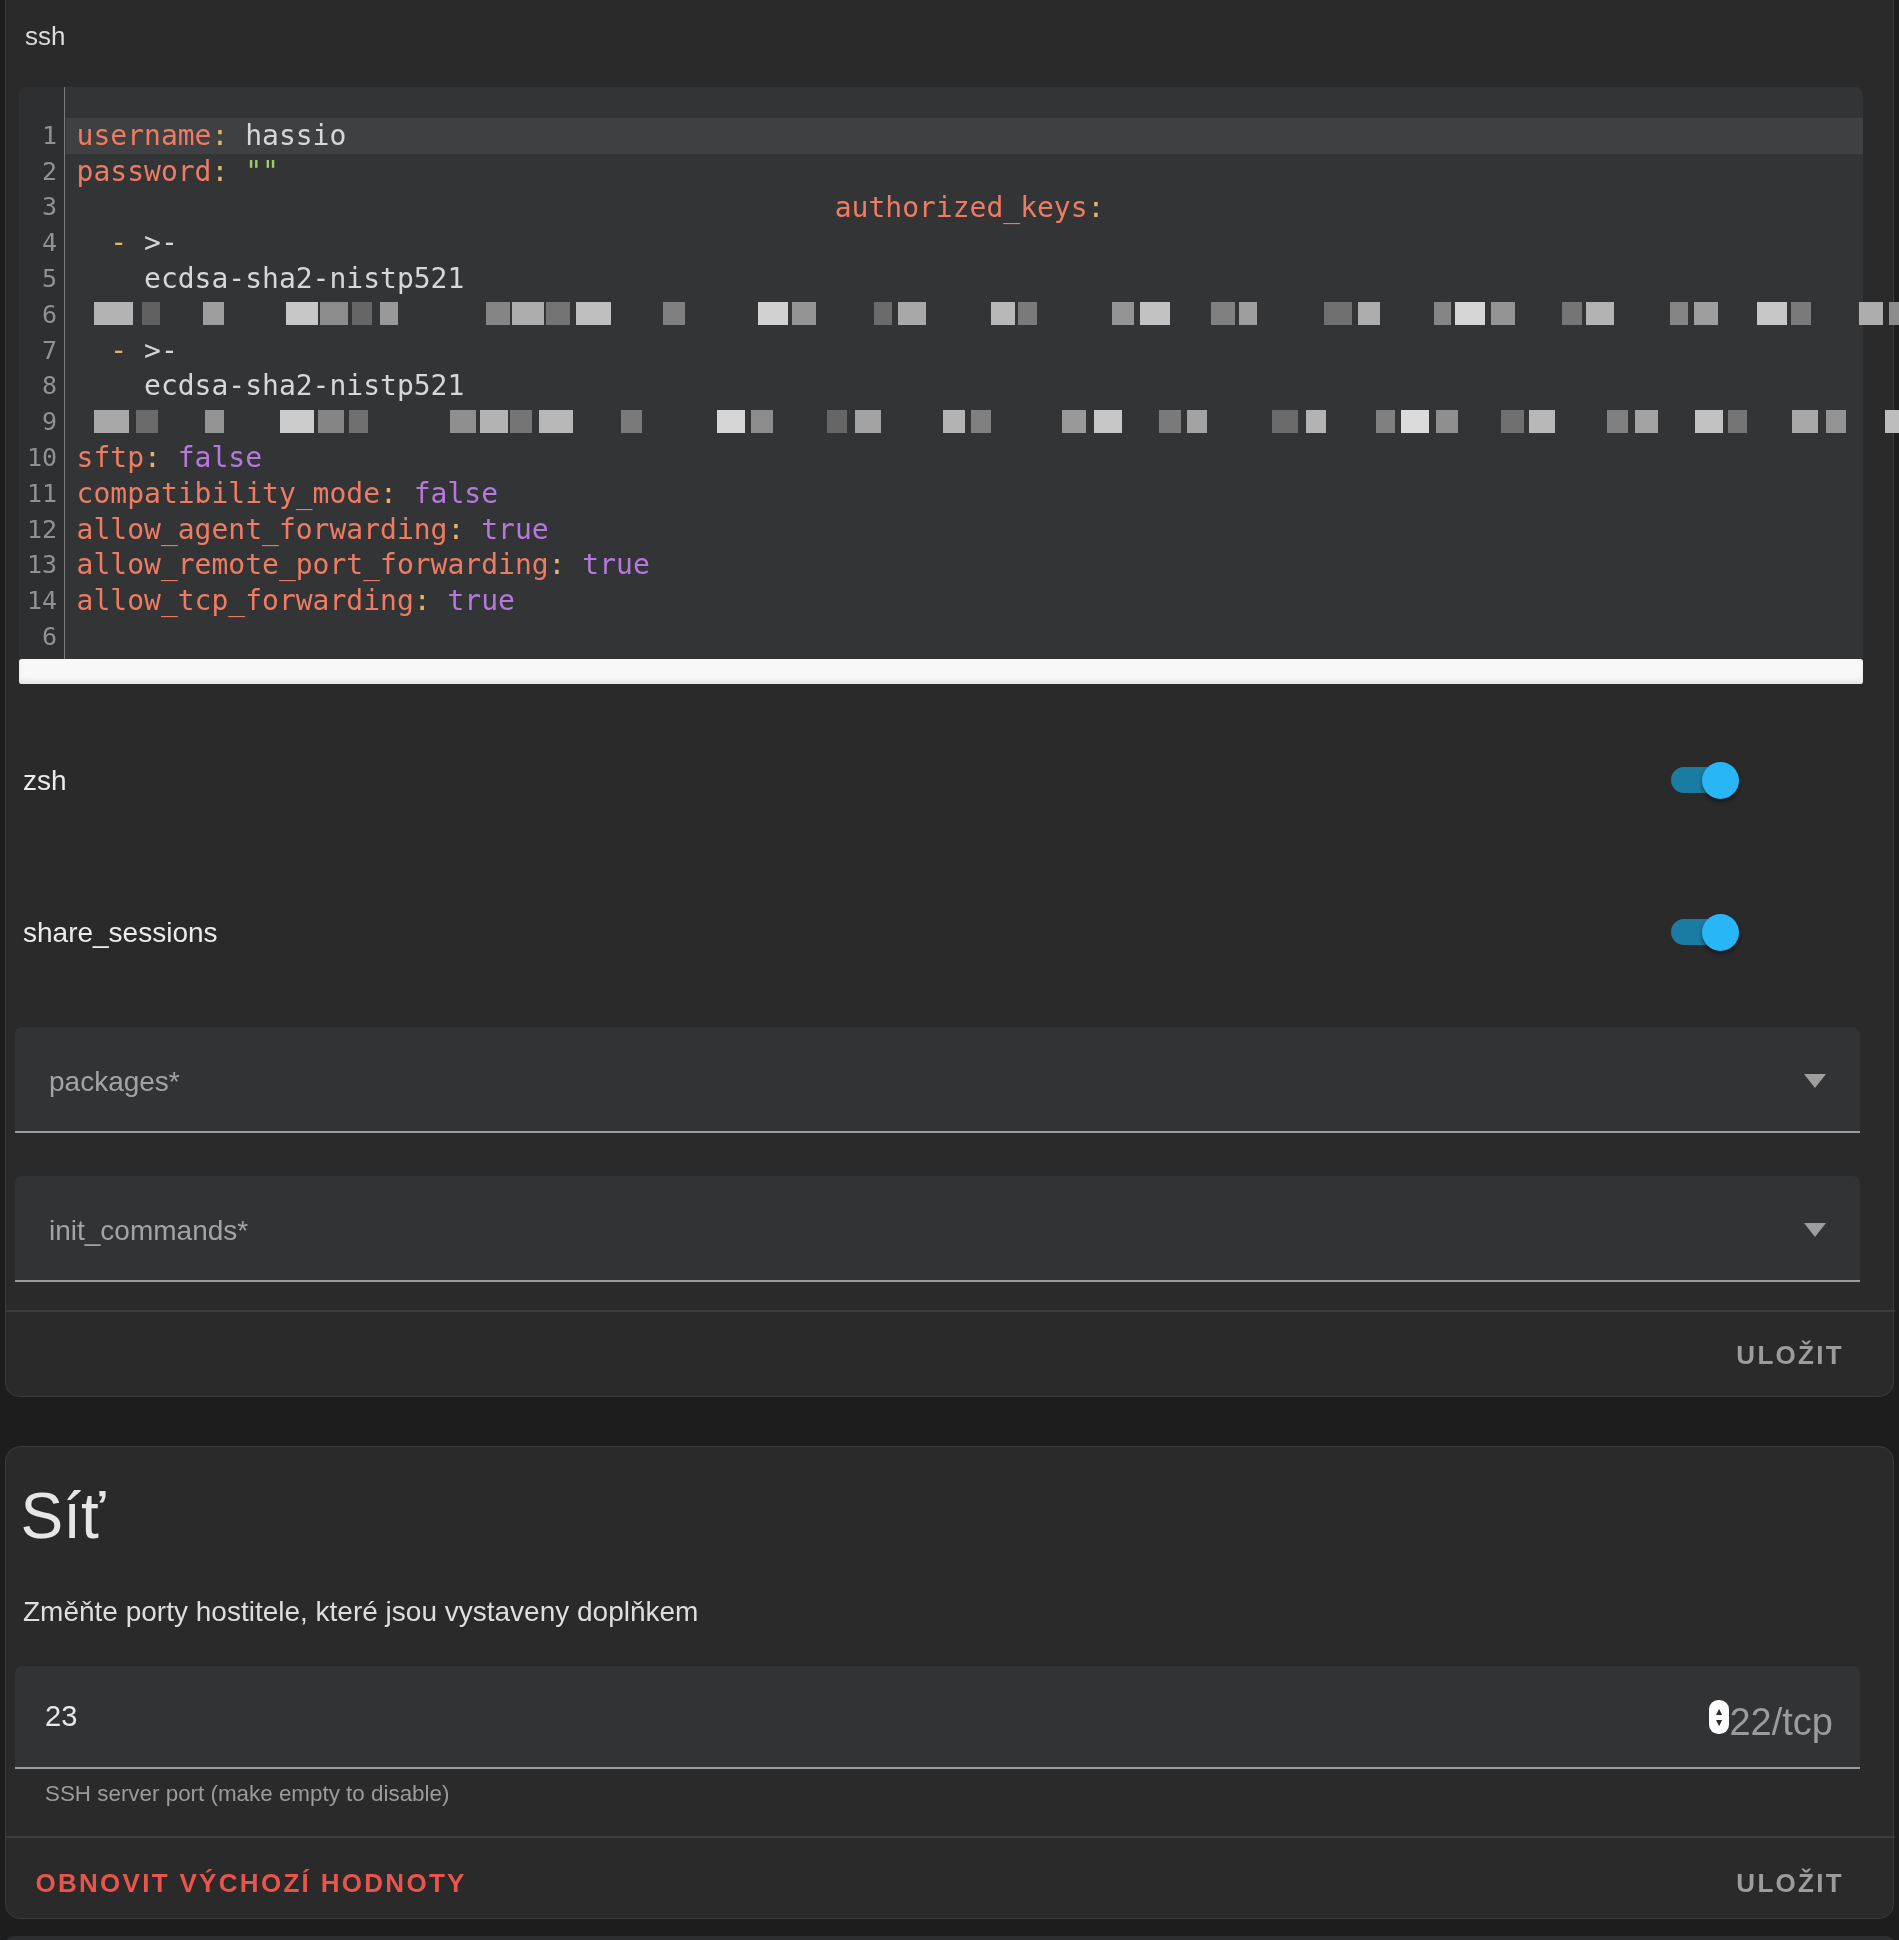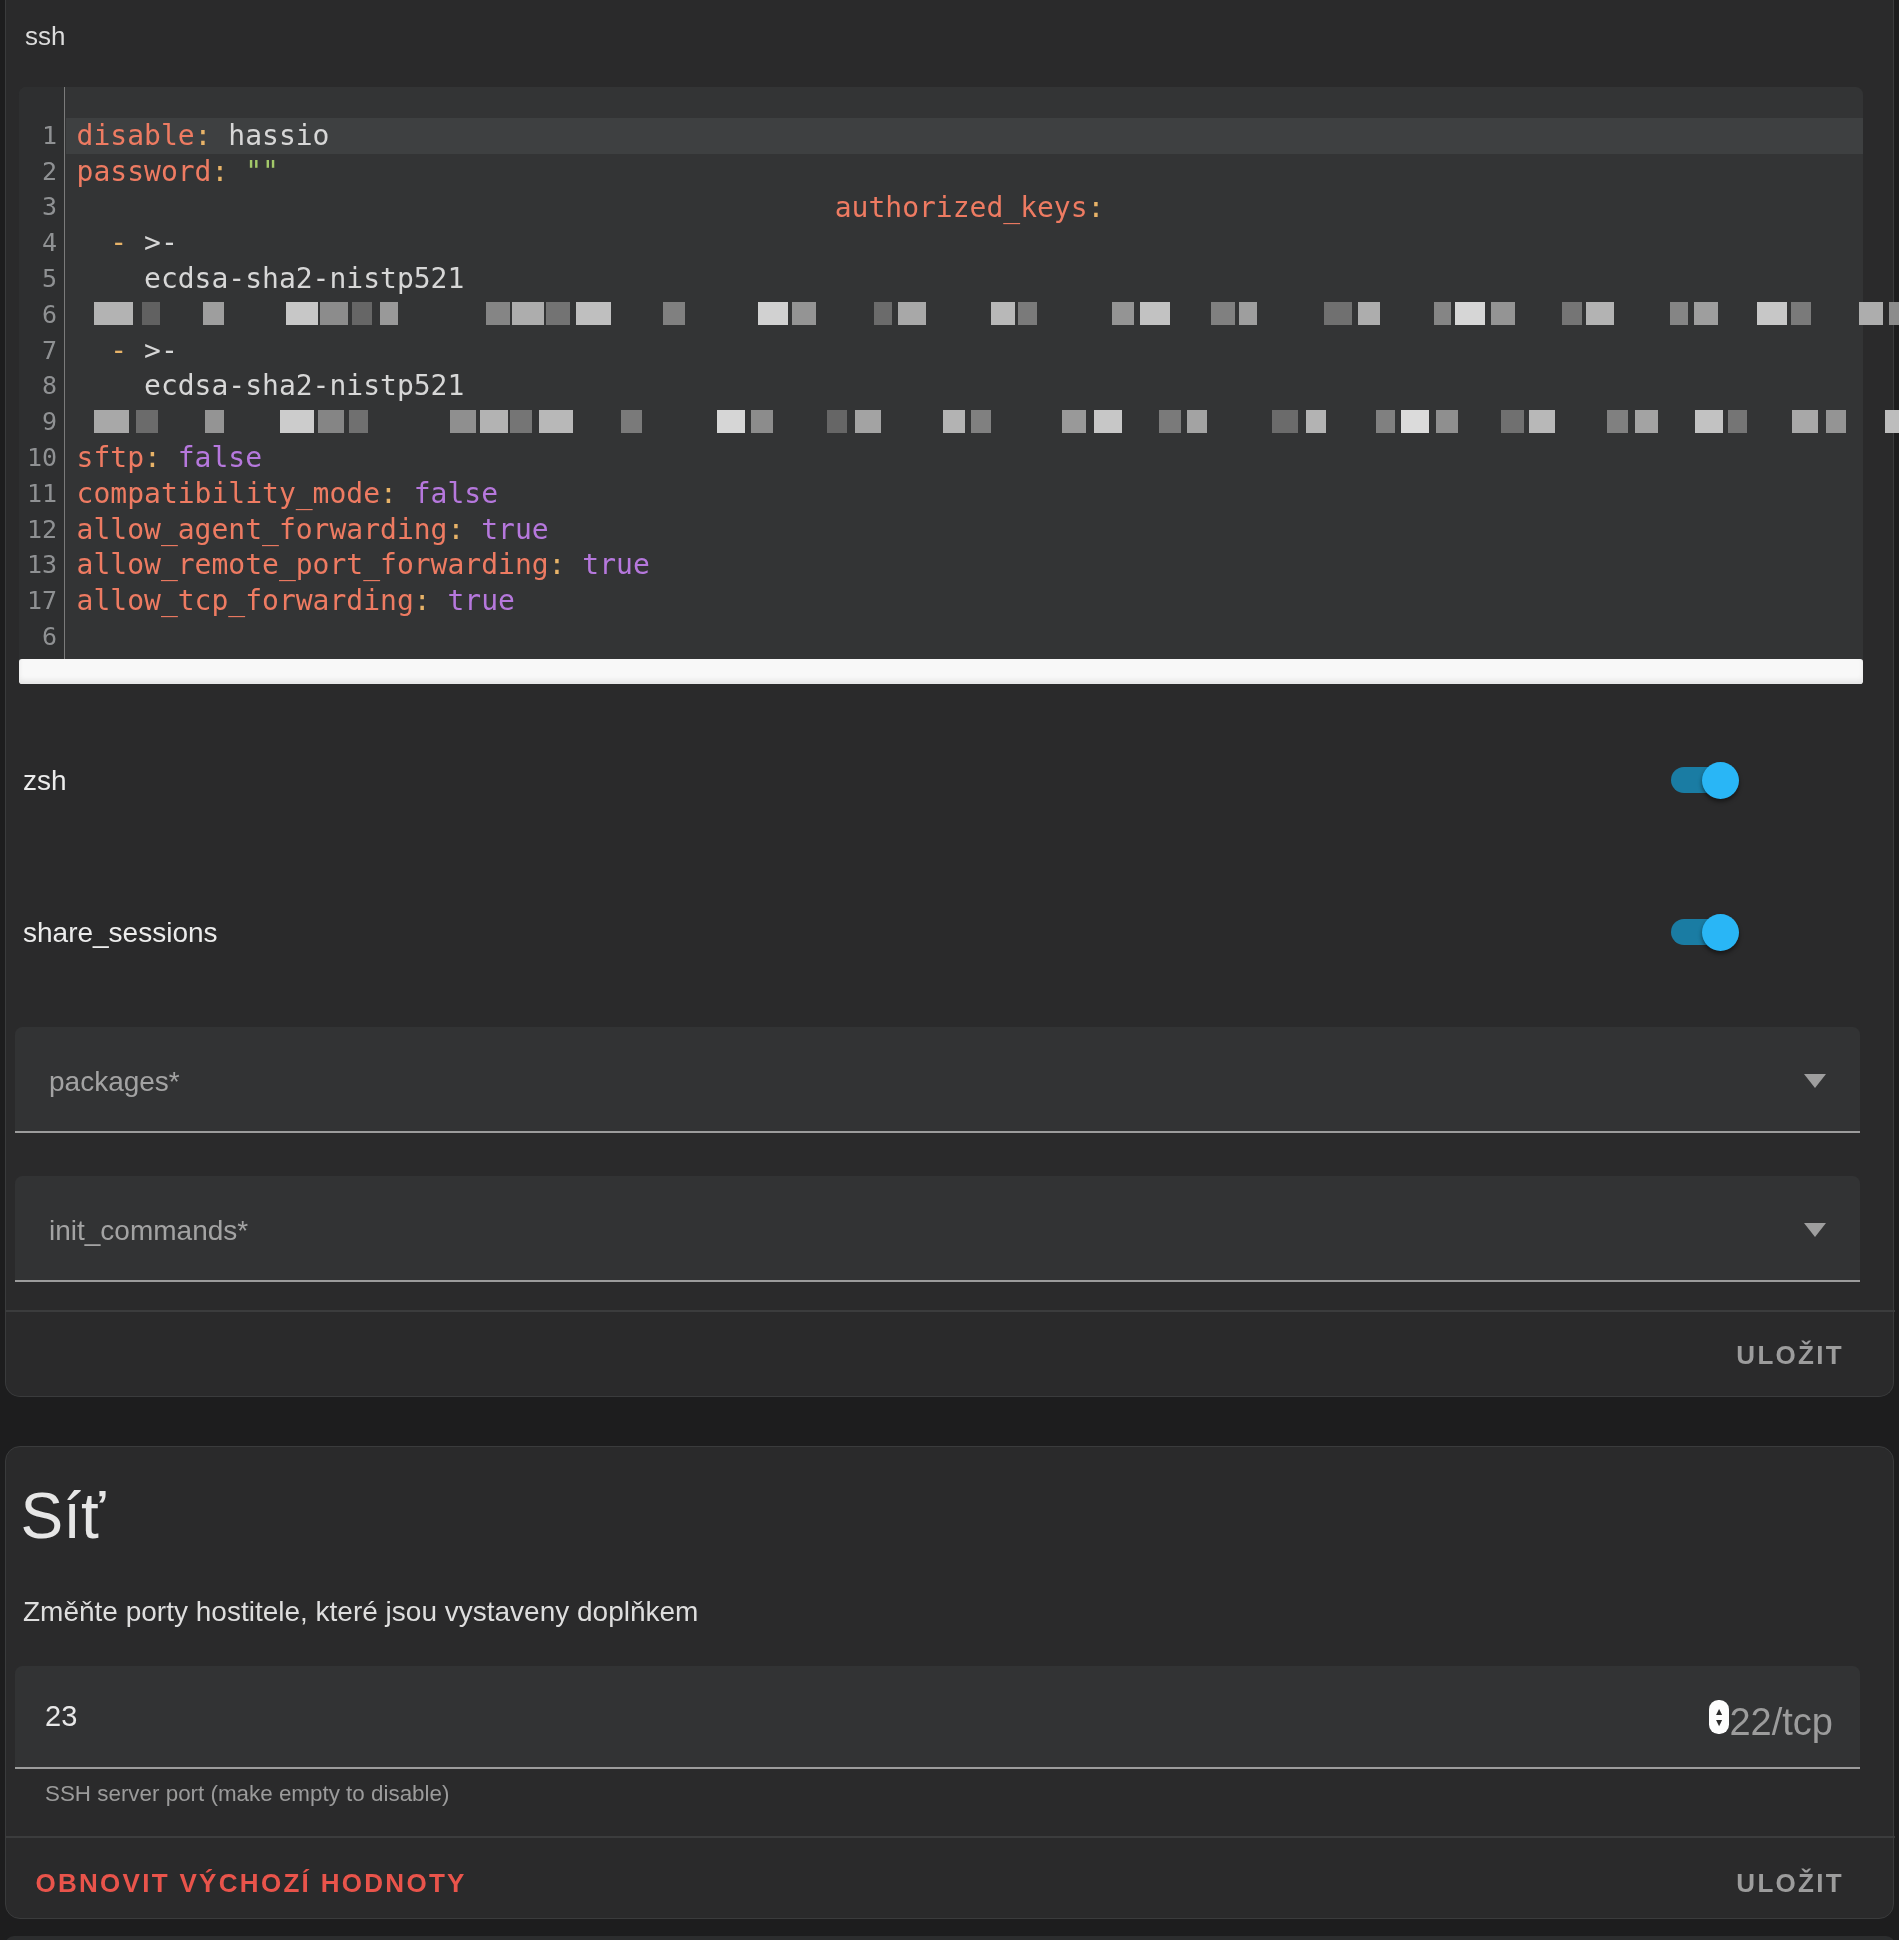--- a/index.html
+++ b/index.html
@@ -98,26 +98,26 @@
       <div class="lnum" style="top: 138px;">4</div>
       <div class="lnum" style="top: 174px;">5</div>
       <div class="lnum" style="top: 210px;">6</div>
       <div class="lnum" style="top: 246px;">7</div>
       <div class="lnum" style="top: 281px;">8</div>
       <div class="lnum" style="top: 317px;">9</div>
       <div class="lnum" style="top: 353px;">10</div>
       <div class="lnum" style="top: 389px;">11</div>
       <div class="lnum" style="top: 425px;">12</div>
       <div class="lnum" style="top: 460px;">13</div>
-      <div class="lnum" style="top: 496px;">17</div>
+      <div class="lnum" style="top: 496px;">14</div>
       <div class="lnum" style="top: 532px;">6</div>
     </div>
   <div class="active-line" style="top: 31px;"></div>
     <div id="code-lines">
-      <div class="crow" style="top: 31px;"><span class="tk-key">disable</span><span class="tk-punc">:</span><span class="tk-plain"> hassio</span></div>
+      <div class="crow" style="top: 31px;"><span class="tk-key">username</span><span class="tk-punc">:</span><span class="tk-plain"> hassio</span></div>
       <div class="crow" style="top: 67px;"><span class="tk-key">password</span><span class="tk-punc">:</span><span class="tk-str"> ""</span></div>
       <div class="crow" style="top: 103px; text-align: center;"><span class="tk-key">authorized_keys</span><span class="tk-punc">:</span></div>
       <div class="crow" style="top: 138px;"><span class="tk-plain">  </span><span class="tk-punc">- </span><span class="tk-plain">&gt;-</span></div>
       <div class="crow" style="top: 174px;"><span class="tk-plain">    ecdsa-sha2-nistp521</span></div>
       <div class="crow" style="top: 246px;"><span class="tk-plain">  </span><span class="tk-punc">- </span><span class="tk-plain">&gt;-</span></div>
       <div class="crow" style="top: 281px;"><span class="tk-plain">    ecdsa-sha2-nistp521</span></div>
       <div class="crow" style="top: 353px;"><span class="tk-key">sftp</span><span class="tk-punc">:</span><span class="tk-bool"> false</span></div>
       <div class="crow" style="top: 389px;"><span class="tk-key">compatibility_mode</span><span class="tk-punc">:</span><span class="tk-bool"> false</span></div>
       <div class="crow" style="top: 425px;"><span class="tk-key">allow_agent_forwarding</span><span class="tk-punc">:</span><span class="tk-bool"> true</span></div>
       <div class="crow" style="top: 460px;"><span class="tk-key">allow_remote_port_forwarding</span><span class="tk-punc">:</span><span class="tk-bool"> true</span></div>

